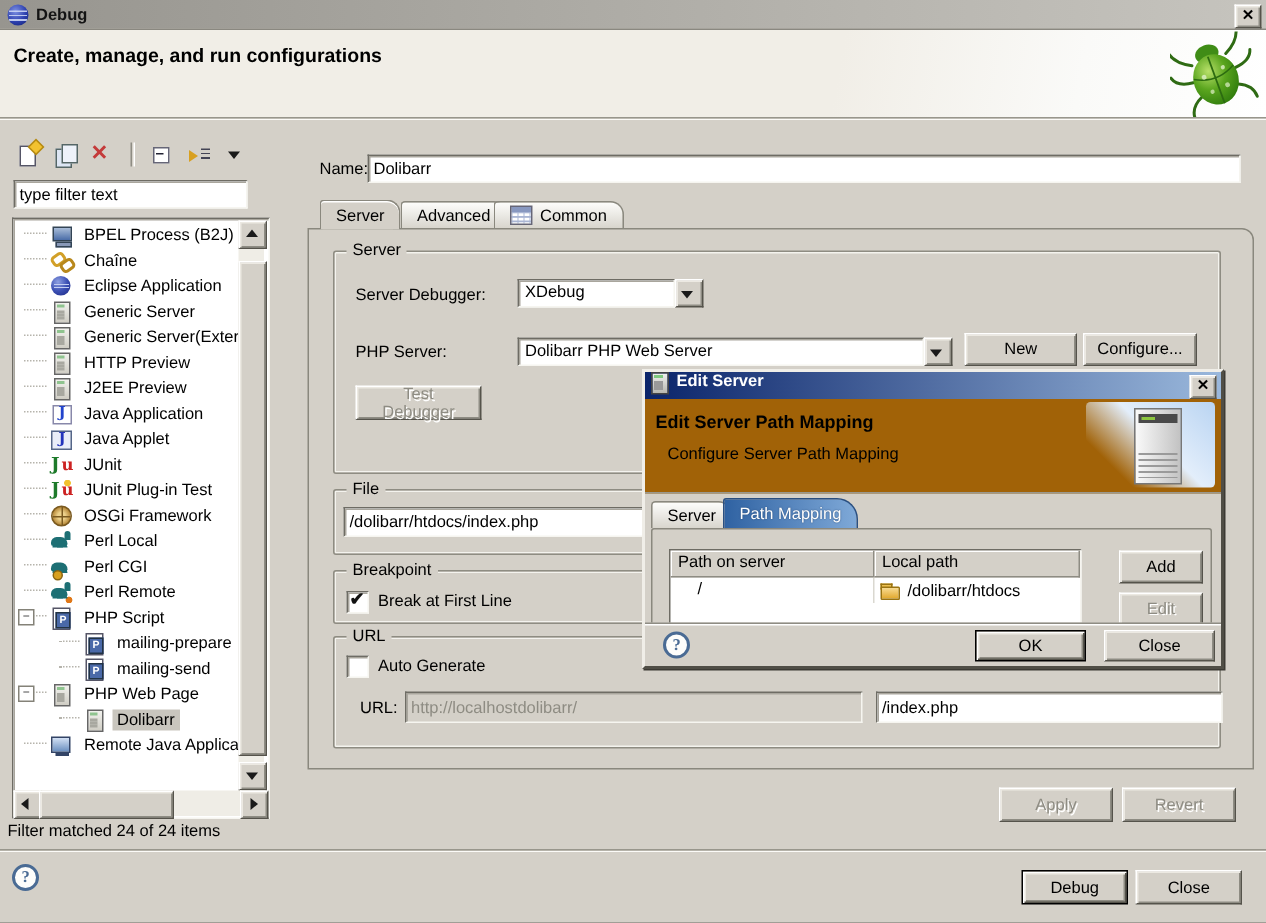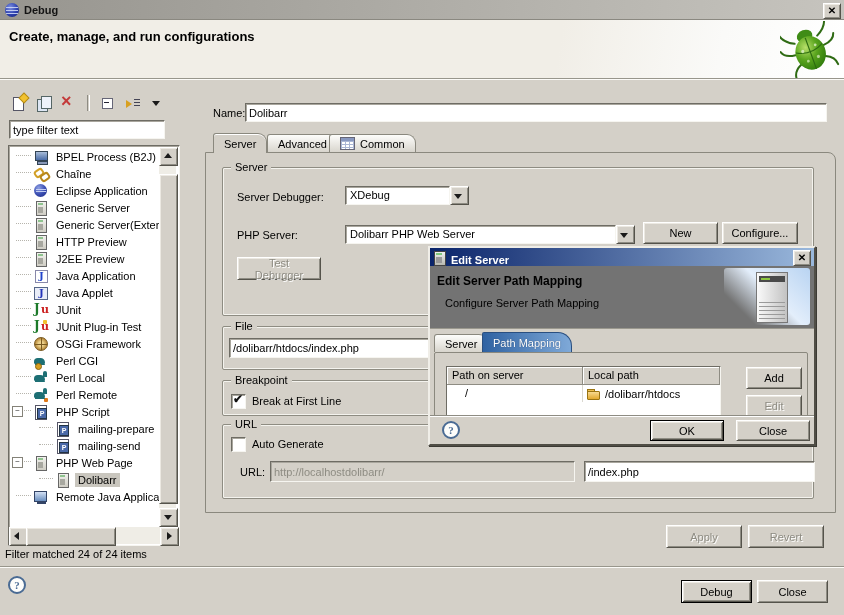--- a/index.html
+++ b/index.html
@@ -128,26 +128,26 @@
   .tabbox{position:absolute;left:205px;top:152px;width:631px;height:361px;background:#d4d0c8;
       border:1px solid #8a887e;border-radius:0 8px 0 0;box-sizing:border-box}
   .table-grid-icon{display:inline-block;width:13px;height:11px;background:
       linear-gradient(#8898c0 0 3px,transparent 3px),
       linear-gradient(90deg,#aab6d4 1px,transparent 1px),
       linear-gradient(#aab6d4 1px,transparent 1px),#fff;
       background-size:100% 100%,4px 100%,100% 3px;border:1px solid #667}
   
   .dlg{position:absolute;left:428px;top:246px;width:388px;height:200px;background:#d4d0c8;z-index:20;
       border:2px solid;border-color:#f0eee8 #504e46 #504e46 #f0eee8;box-shadow:1px 1px 0 #3c3a34;box-sizing:border-box}
-  .dtitle{position:absolute;left:0;top:0;width:384px;height:18px;display:flex;align-items:flex-end;gap:5px;
+  .dtitle{position:absolute;left:0;top:0;width:384px;height:18px;display:flex;align-items:flex-start;gap:5px;
       padding:0 4px;box-sizing:border-box;background:linear-gradient(to right,#0a246a,#9ab8dc);color:#fff;font-weight:bold}
   .mini-server-icon{width:10px;height:13px;position:relative;background:linear-gradient(#f0f0ee,#b8b8b0);border:1px solid #444;flex:0 0 10px}
   .mini-server-icon::after{content:"";position:absolute;left:1px;top:1px;width:6px;height:2px;background:#7ec87e;
       box-shadow:0 4px 0 #999,0 6px 0 #999,0 8px 0 #999}
-  .dheader{position:absolute;left:0;top:18px;width:384px;height:62px;background:#737373;border-bottom:1px solid #9a988e}
+  .dheader{position:absolute;left:0;top:18px;width:384px;height:62px;background:#a16207;border-bottom:1px solid #9a988e}
   .dglow{position:absolute;right:4px;top:2px;width:86px;height:57px;border-radius:3px;
       background:linear-gradient(225deg,#b9d4f2 0%,#e3eefb 45%,rgba(255,255,255,0) 78%)}
   .tower{position:absolute;right:26px;top:6px;width:30px;height:49px;background:linear-gradient(90deg,#fafafa,#c2c2c2);border:1px solid #777}
   .tower::before{content:"";position:absolute;left:2px;top:3px;right:2px;height:6px;background:#4a4a4a}
   .tower::after{content:"";position:absolute;left:2px;right:2px;bottom:3px;height:17px;
       background:repeating-linear-gradient(#9a9a9a 0 1px,transparent 1px 4px)}
   .tower-light{position:absolute;left:4px;top:5px;width:9px;height:2px;background:#8cc63f;z-index:2}
   .dtab{position:absolute;height:18px;display:flex;align-items:center;padding:0 10px;box-sizing:border-box;
       border:1px solid #8a887e;border-bottom:none;border-radius:3px 9px 0 0;background:linear-gradient(#fdfdfb,#d8d5cd)}
   .dtab.active{background:linear-gradient(to right,#2f62a2,#7fa9d8);color:#fff;border-color:#2a4f80;
@@ -264,26 +264,26 @@
     </div>
     <div class="trow">
       <span class="ticon junit-plugin-icon"></span>
       <span class="tlabel">JUnit Plug-in Test</span>
     </div>
     <div class="trow">
       <span class="ticon osgi-icon"></span>
       <span class="tlabel">OSGi Framework</span>
     </div>
     <div class="trow">
+      <span class="ticon perl-local-icon"></span>
+      <span class="tlabel">Perl Local</span>
+    </div>
+    <div class="trow">
       <span class="ticon perl-cgi-icon"></span>
       <span class="tlabel">Perl CGI</span>
-    </div>
-    <div class="trow">
-      <span class="ticon perl-local-icon"></span>
-      <span class="tlabel">Perl Local</span>
     </div>
     <div class="trow">
       <span class="ticon perl-remote-icon"></span>
       <span class="tlabel">Perl Remote</span>
     </div>
     <div class="trow">
       <span class="expander">−</span>
       <span class="ticon php-script-icon"></span>
       <span class="tlabel">PHP Script</span>
     </div>

